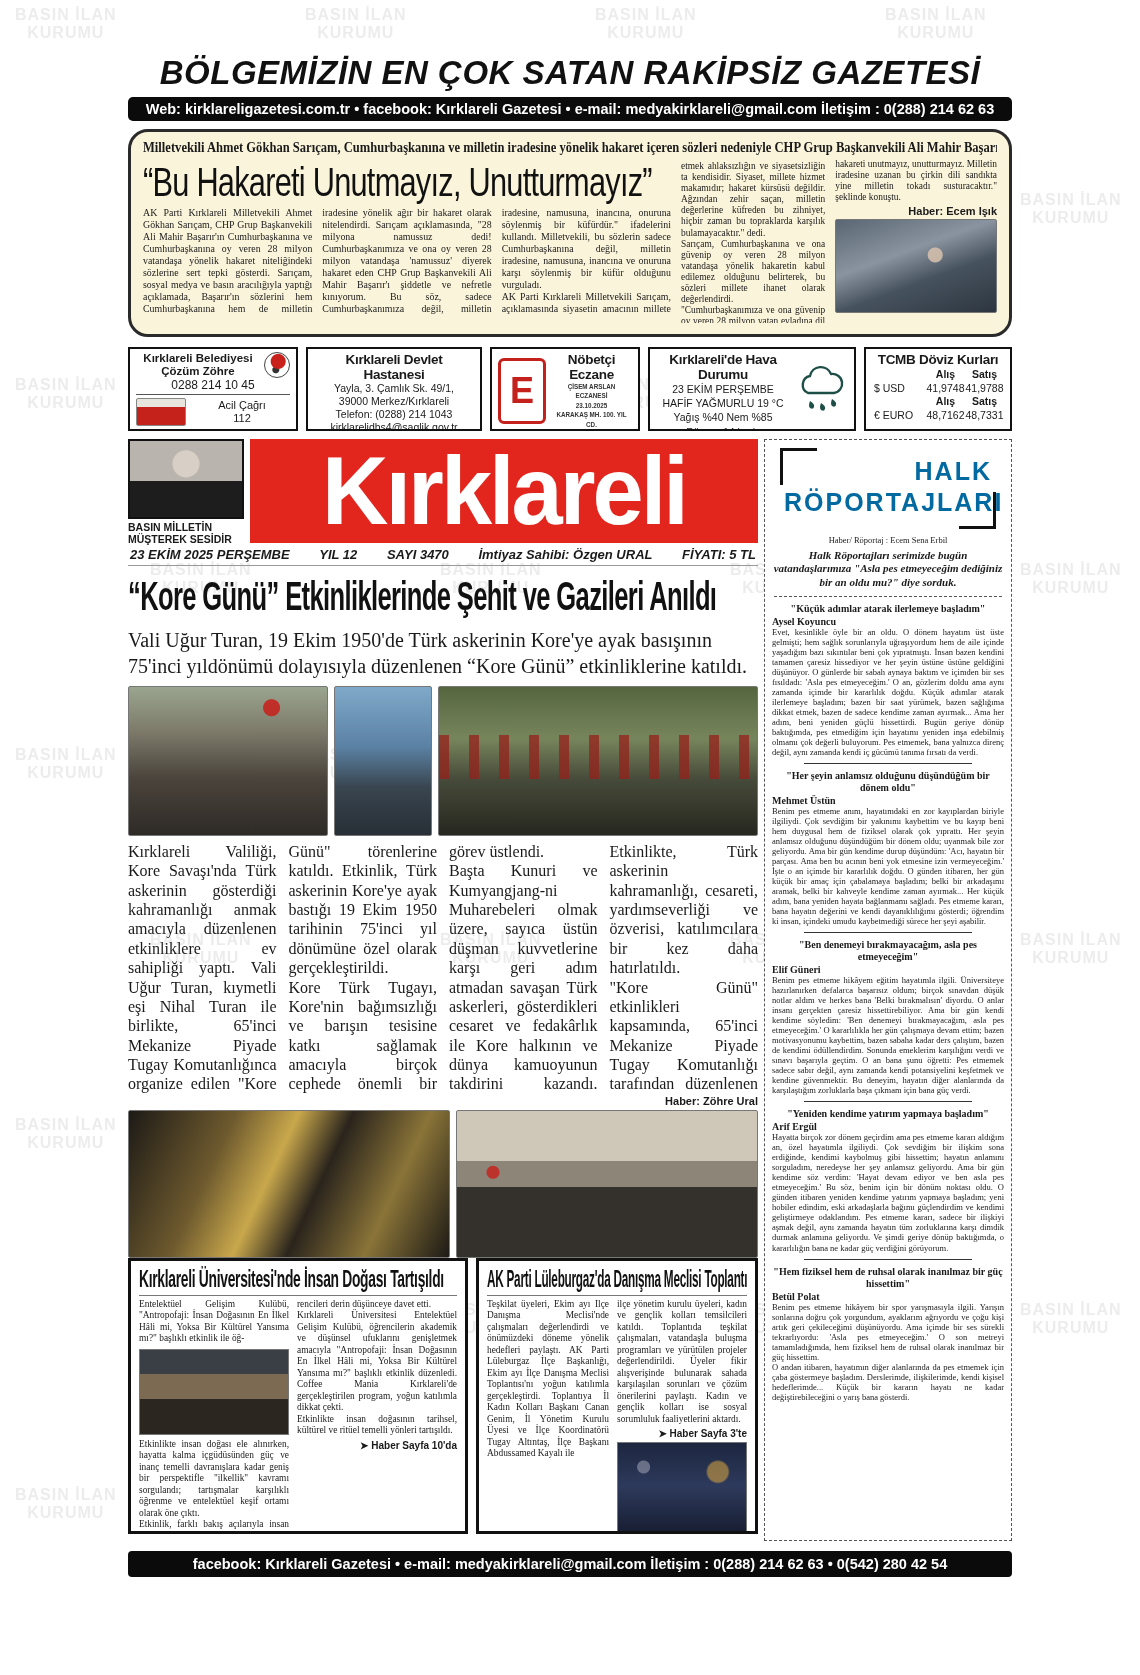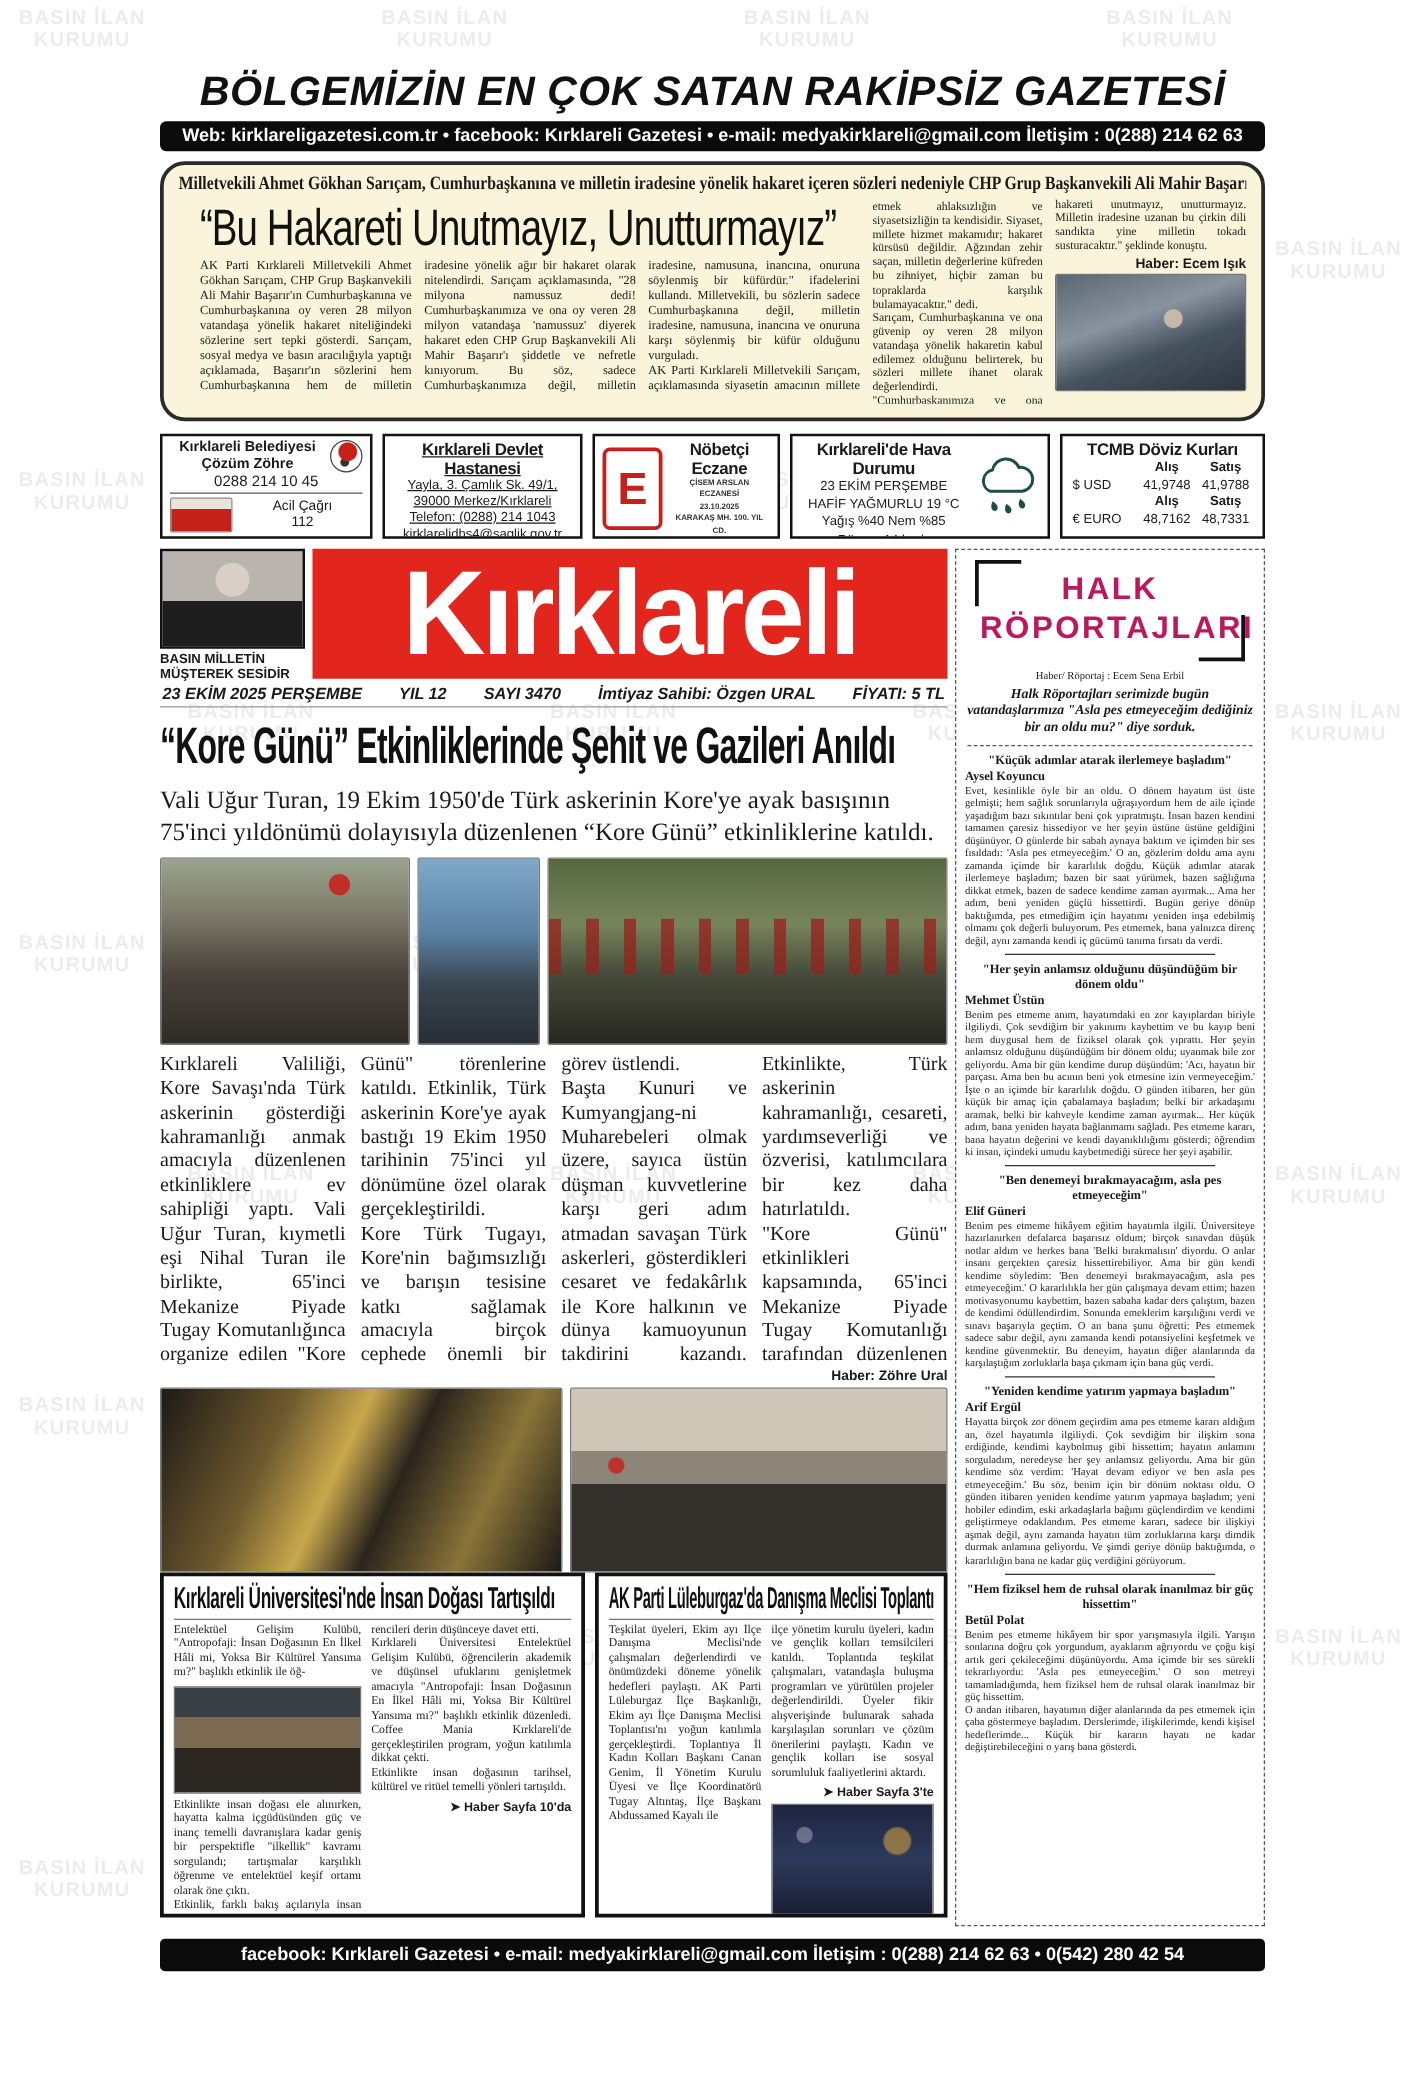--- a/index.html
+++ b/index.html
@@ -16,21 +16,21 @@
   .contact-bar{background:#0b0b0b;color:#fff;border-radius:5px;text-align:center;
                font:700 14.5px "Liberation Sans",sans-serif;padding:4px 0;margin-top:5px;}
 
   
   .top-story{border:3px solid #2a2a2a;border-radius:20px;background:#faf4da;
              padding:6px 12px 8px 12px;margin-top:8px;height:188px;overflow:hidden;}
   .kicker{height:20px;overflow:hidden;}
   .kicker-inner{display:inline-block;width:1020px;transform:scaleX(.838);transform-origin:0 50%;
                 font:700 15px "Liberation Serif",serif;white-space:nowrap;}
   .ts-row{display:flex;gap:10px;margin-top:1px;}
-  .ts-left{width:528px;margin-left:17px;}
+  .ts-left{width:528px;}
   .ts-head{height:48px;overflow:hidden;}
   .ts-head-inner{display:inline-block;width:700px;transform:scaleX(.75);transform-origin:0 0;
                  font:400 41px "Liberation Sans",sans-serif;letter-spacing:-1px;white-space:nowrap;color:#111;}
   .ts-cols{column-count:3;column-gap:10px;font-size:9.9px;line-height:1.21;text-align:justify;
            height:112px;overflow:hidden;white-space:pre-line;}
   .ts-mid{width:148px;font-size:9.4px;line-height:1.18;text-align:justify;height:162px;
           overflow:hidden;white-space:pre-line;padding-top:2px;}
   .ts-right{width:166px;}
   .ts-right-text{font-size:9.4px;line-height:1.18;text-align:justify;white-space:pre-line;}
   .ts-credit{font:700 11px "Liberation Sans",sans-serif;text-align:right;margin:2px 0 2px 0;}
@@ -49,21 +49,21 @@
   .bel-logo{width:24px;height:24px;border-radius:50%;border:1px solid #444;flex:none;
     background:
       radial-gradient(circle at 55% 35%, #c8201a 0 7px, transparent 8px),
       radial-gradient(circle at 45% 70%, #333 0 3px, transparent 4px),#fff;}
   .bel-phone{font:400 12px "Liberation Sans",sans-serif;text-align:center;border-bottom:1px solid #555;
              padding-bottom:2px;}
   .bel-bottom{display:flex;align-items:center;gap:8px;margin-top:3px;}
   .truck{width:48px;height:26px;border:1px solid #888;border-radius:2px;
     background:linear-gradient(180deg,#e8e5dd 0 30%,#c6221c 30% 100%);}
   .bel-emg{font:400 11px "Liberation Sans",sans-serif;text-align:center;flex:1;line-height:1.2;}
-  .hast{width:160px;text-decoration:underline;}
+  .hast{width:176px;}
   .hast .ln{font:400 10.5px "Liberation Sans",sans-serif;text-align:center;line-height:1.25;}
   .ecz{width:150px;display:flex;gap:5px;align-items:stretch;}
   .e-logo{width:42px;height:60px;border:3px solid #c4201c;border-radius:6px;margin-top:6px;flex:none;
           display:flex;align-items:center;justify-content:center;
           font:700 36px "Liberation Sans",sans-serif;color:#c4201c;background:#fff;}
   .e-col{flex:1;}
   .e-ln{font:700 6.3px "Liberation Sans",sans-serif;text-align:center;line-height:1.5;color:#333;}
   .wth{width:208px;display:flex;gap:4px;}
   .w-col{flex:1;}
   .w-ln{font:400 10.5px "Liberation Sans",sans-serif;text-align:center;line-height:1.35;}
@@ -141,21 +141,21 @@
       radial-gradient(circle at 20% 25%, rgba(230,230,240,.35) 0 6px, transparent 7px),
       linear-gradient(180deg,#1c2640 0%,#2e3a5c 45%,#141a2c 100%);}
   .nb-text{white-space:pre-line;overflow:hidden;}
 
   
   .halk-title-frame{position:relative;margin:4px 8px 6px 8px;padding:8px 4px 10px 4px;text-align:center;}
   .halk-title-frame:before{content:"";position:absolute;left:0;top:0;width:34px;height:34px;
       border-left:3px solid #111;border-top:3px solid #111;}
   .halk-title-frame:after{content:"";position:absolute;right:0;bottom:0;width:34px;height:34px;
       border-right:3px solid #111;border-bottom:3px solid #111;}
-  .ht1,.ht2{font:700 25px "Liberation Sans",sans-serif;letter-spacing:2px;line-height:1.25;color:#be185d;}
+  .ht1,.ht2{font:700 25px "Liberation Sans",sans-serif;letter-spacing:2px;line-height:1.25;color:#0369a1;text-align:right;}
   .halk-credit{font:400 8.5px "Liberation Serif",serif;text-align:center;margin-top:2px;}
   .halk-intro{font:700 11px "Liberation Serif",serif;font-style:italic;text-align:center;line-height:1.25;
               margin-top:4px;}
   .halk-divider{border-top:1px dashed #555;margin:6px 2px;}
   .iv-divider{width:72%;border-top:1.5px solid #333;margin:6px auto;}
   .iv-title{font:700 10px "Liberation Serif",serif;text-align:center;line-height:1.2;}
   .iv-name{font:700 10px "Liberation Serif",serif;margin-top:1px;}
   .iv-text{font-size:8.5px;line-height:1.18;text-align:justify;white-space:pre-line;}
 
   .footer-bar{margin-top:10px;background:#0b0b0b;color:#fff;border-radius:4px;text-align:center;

